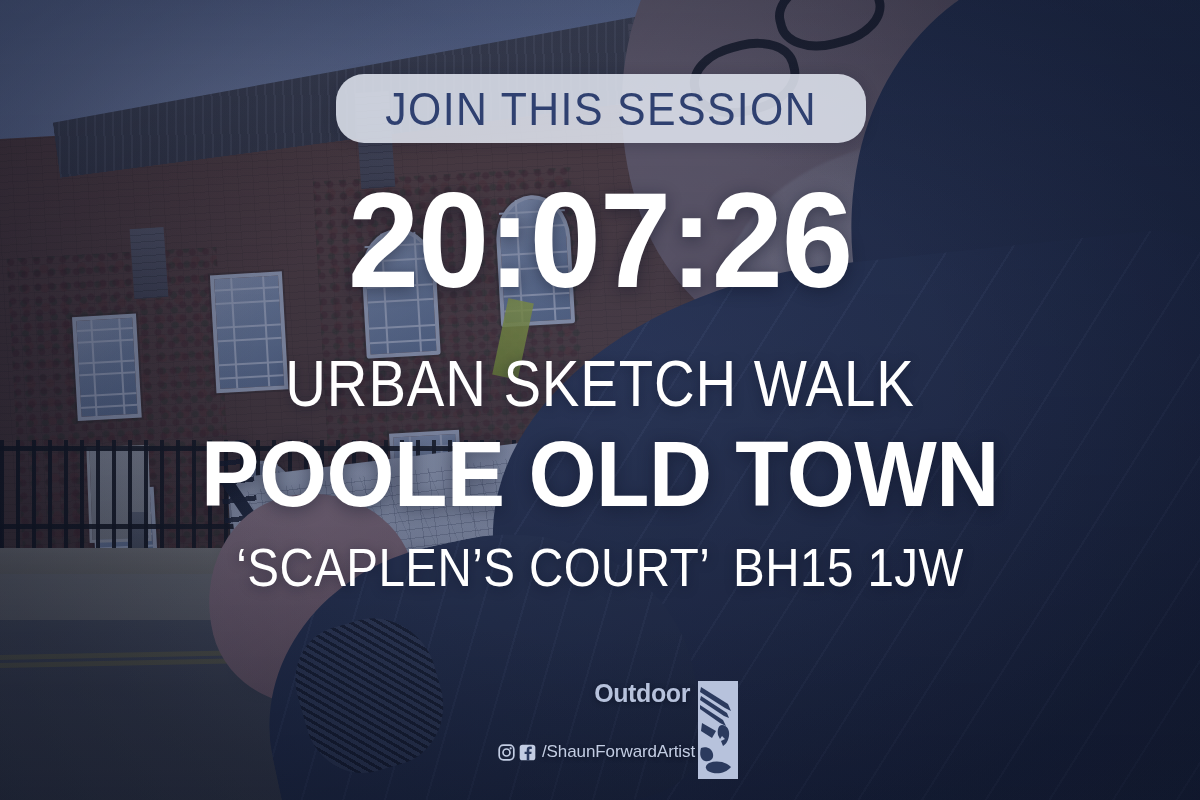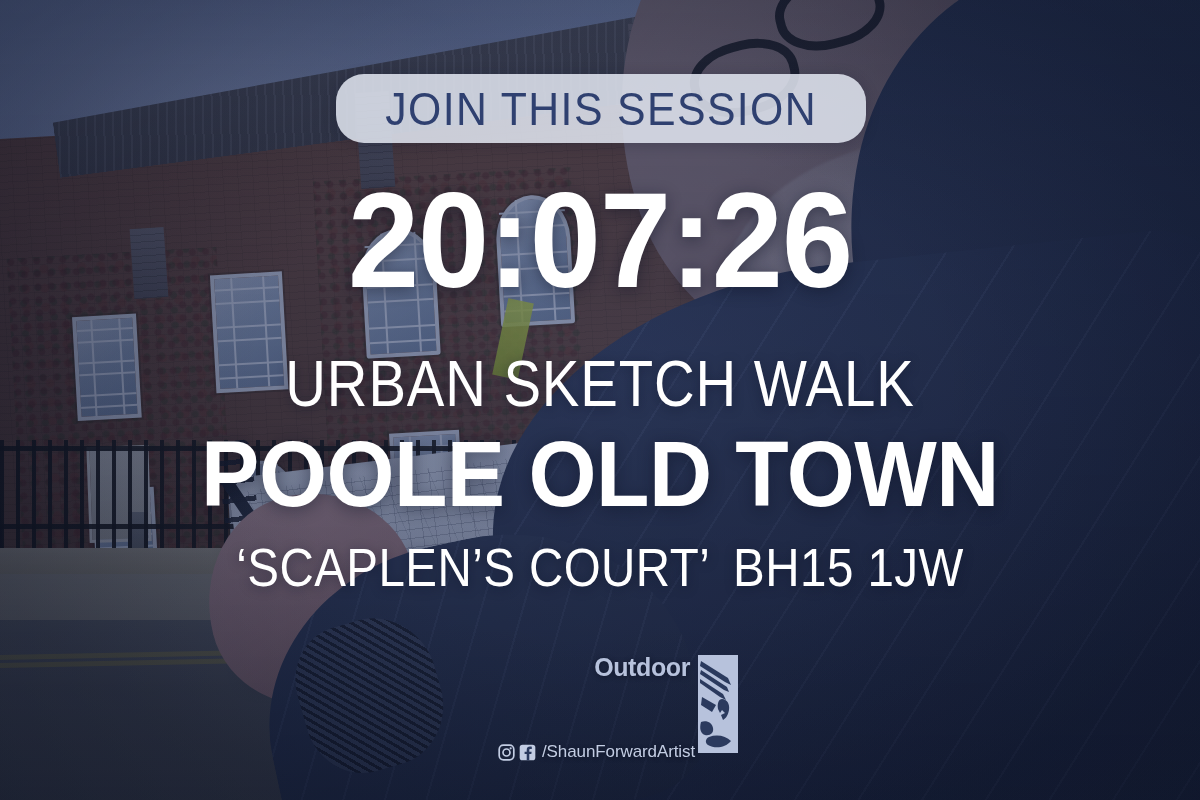--- a/index.html
+++ b/index.html
@@ -338,21 +338,21 @@
     color:#fff;
     letter-spacing:.5px;
     line-height:1;
     transform:scaleX(.88);
     text-shadow:0 2px 12px rgba(10,16,34,.40);
   }
   .venue .pc { margin-left:26px; }
 
   
   .logo {
-    position:absolute; left:498px; top:655px;
+    position:absolute; left:498px; top:681px;
     width:240px; height:112px;
     display:flex; align-items:flex-start;
   }
   .logo-words {
     flex:1;
     text-align:right;
     padding-right:8px;
     color:#b7c2dc;
     font-weight:700;
     font-size:25px;

